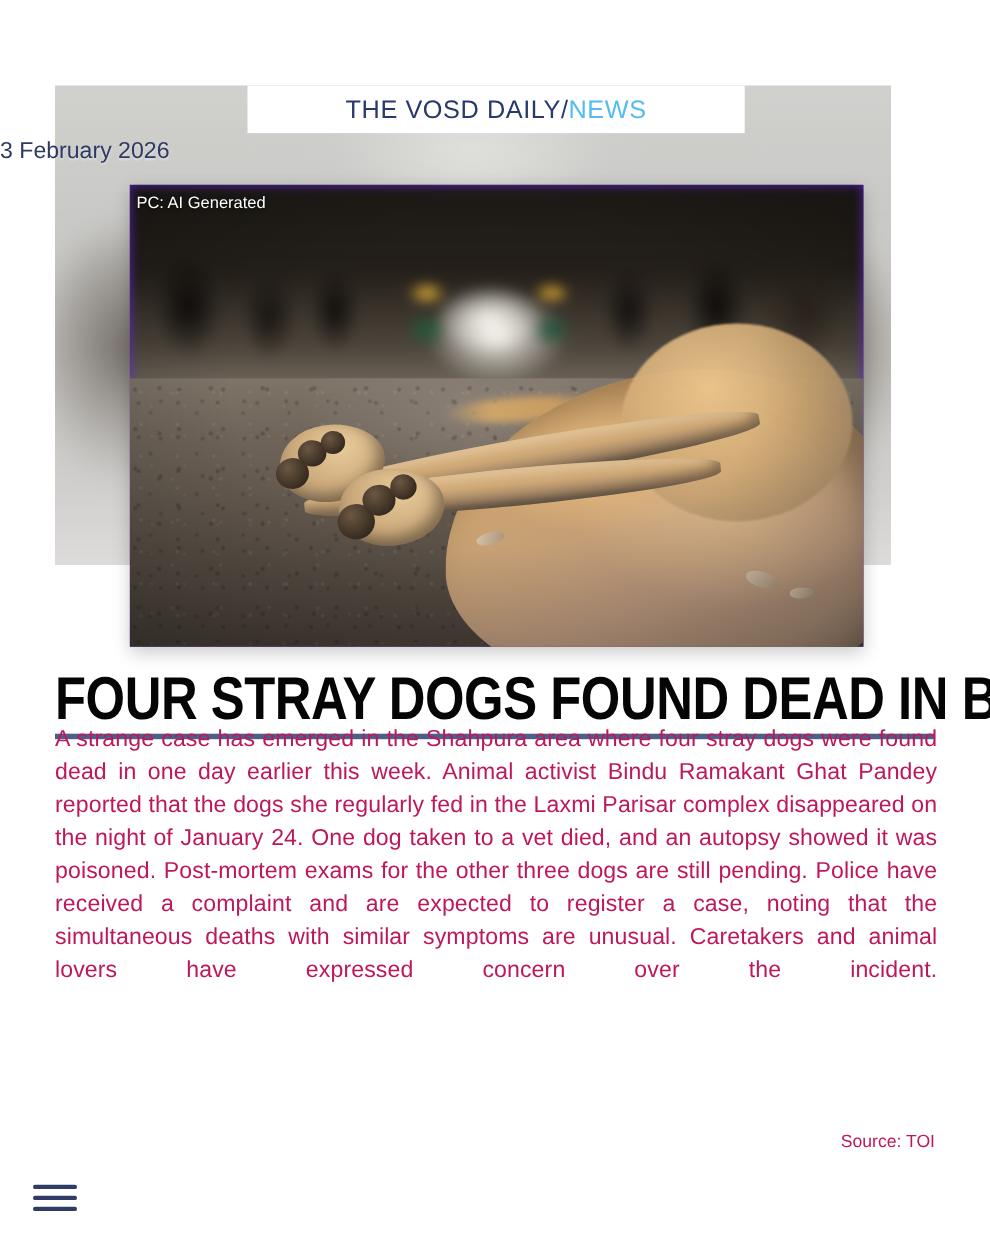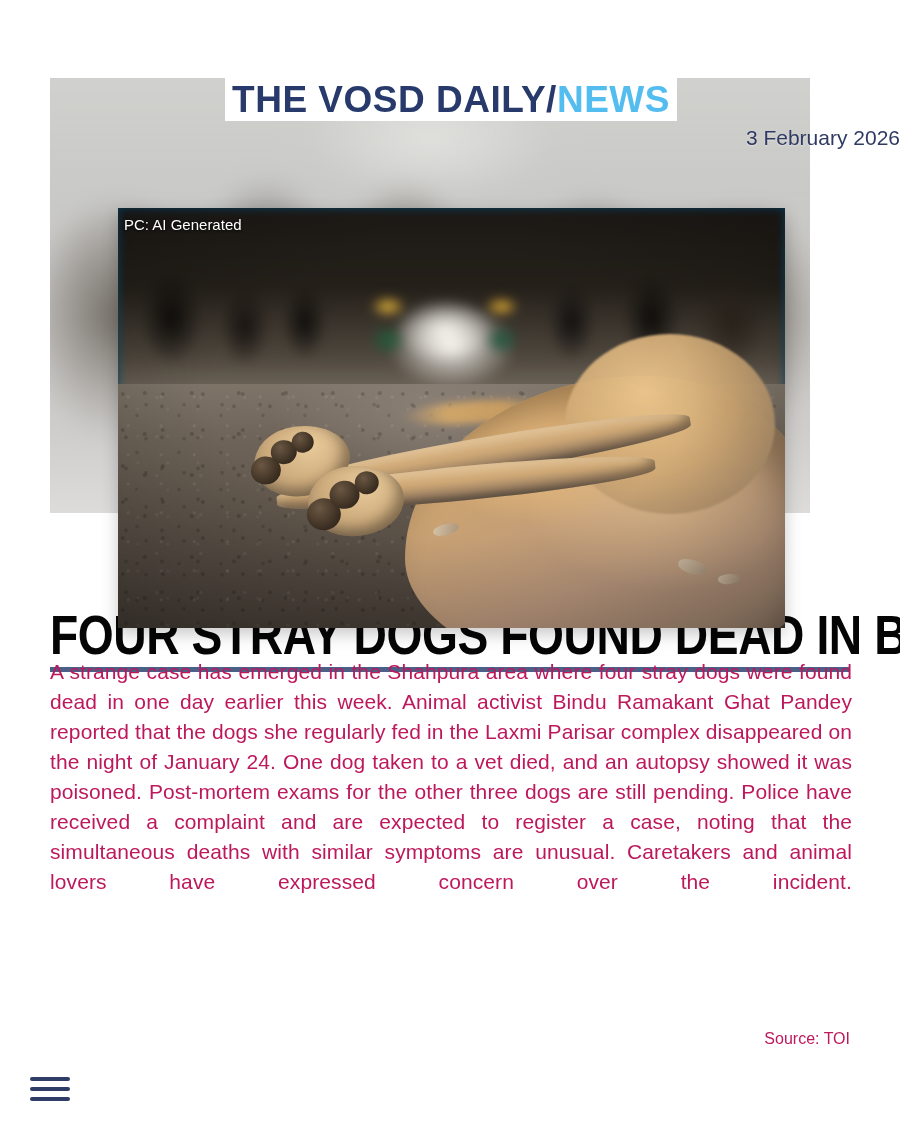--- a/index.html
+++ b/index.html
@@ -45,48 +45,46 @@
   
   .masthead {
     position:absolute;
     left:225px; top:78px;
     width:452px; height:43px;
     background:#ffffff;
     display:flex; align-items:center; justify-content:center;
     z-index:6;
   }
   .masthead-title {
-    font-size:37px; font-weight:bold;
+    font-size:23px; font-weight:normal;
     letter-spacing:.5px;
     white-space:nowrap;
   }
   .mt-dark  { color:#283a6b; }
   .mt-light { color:#54bdf0; }
 
   .hero-date {
     position:absolute;
     left:0; right:0; top:126px;
-    text-align:right;
+    text-align:left;
     font-size:21px;
     color:#2f3a63;
     z-index:6;
     text-shadow:0 1px 2px rgba(255,255,255,.45);
-    padding-left:16px;
   }
 
   
   .photo {
     position:absolute;
     left:118px; top:168px;
     width:667px; height:420px;
     overflow:hidden;
     z-index:5;
     box-shadow:0 6px 16px rgba(0,0,0,.22);
-    background:#0c4a6e;
-    margin-top:40px;
+    background:#6d28d9;
   }
 
   
   .ph-street {
     position:absolute; left:0; top:0; width:100%; height:47%;
     filter:blur(5px);
     background:
       radial-gradient(ellipse 90px 60px at 50% 70%, #f2efe9 0%, rgba(242,239,233,0) 72%),
       linear-gradient(180deg,#1d1a16 0%, #241f19 40%, #4d463c 75%, #7d7468 100%);
   }

